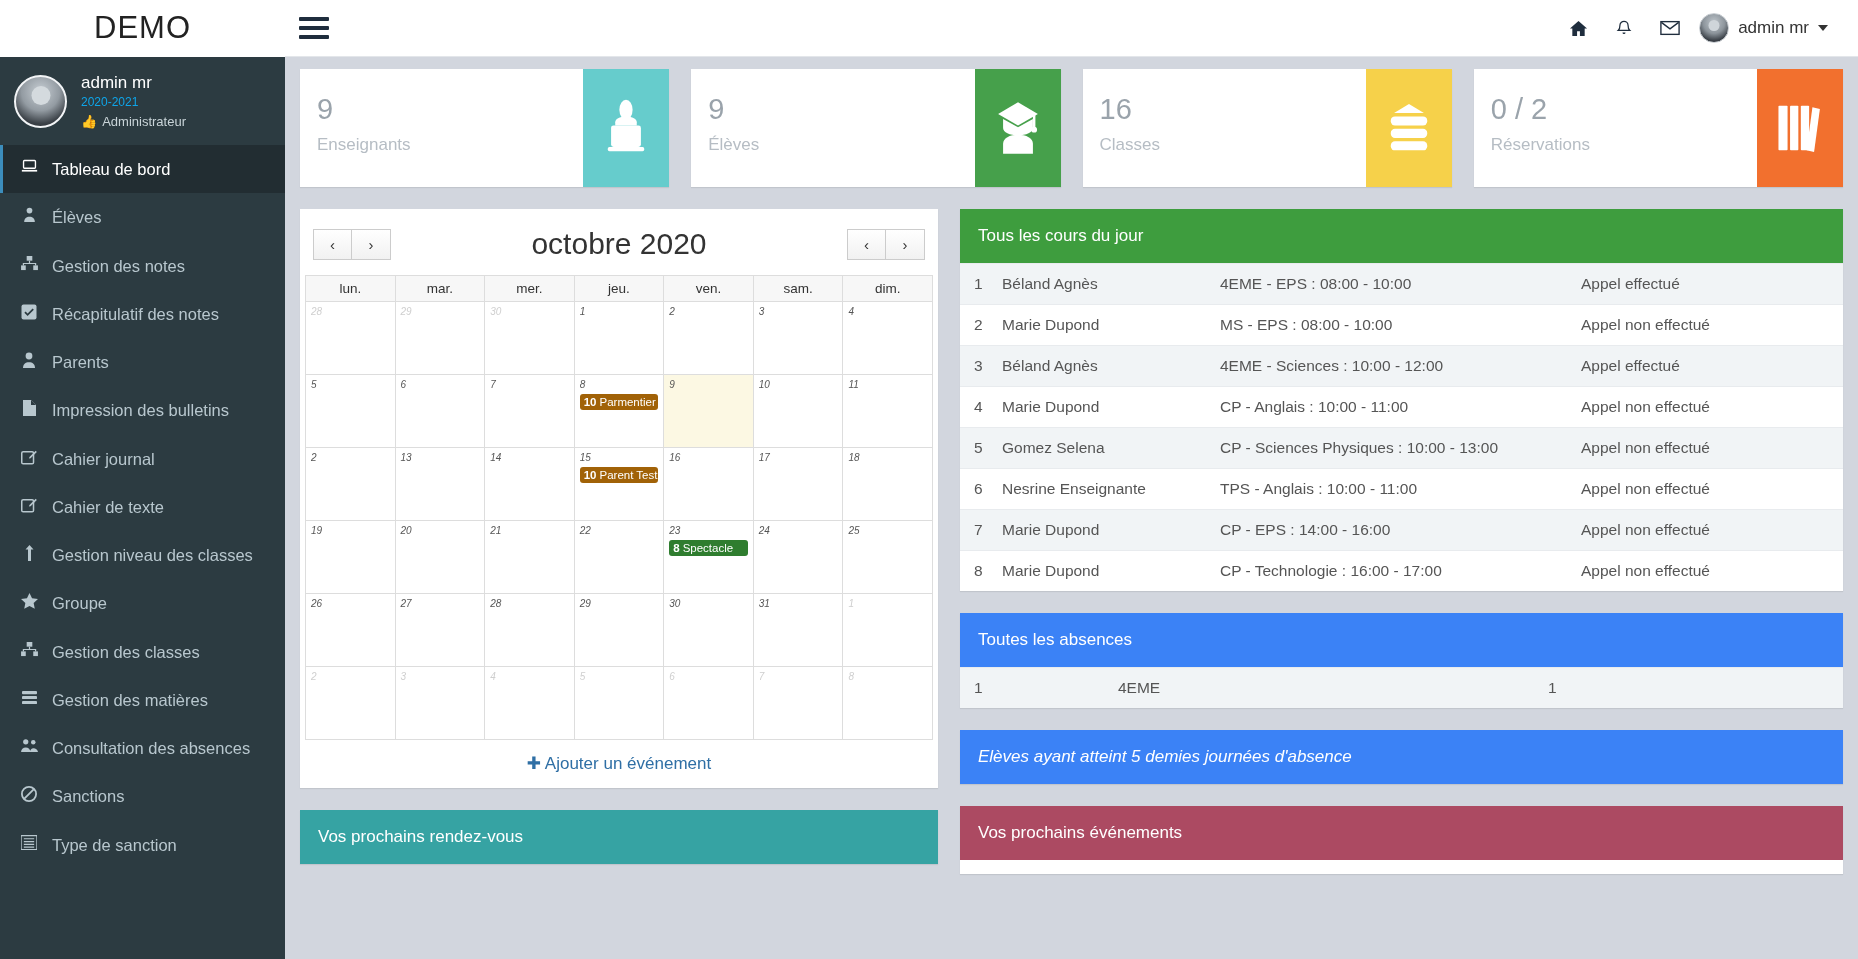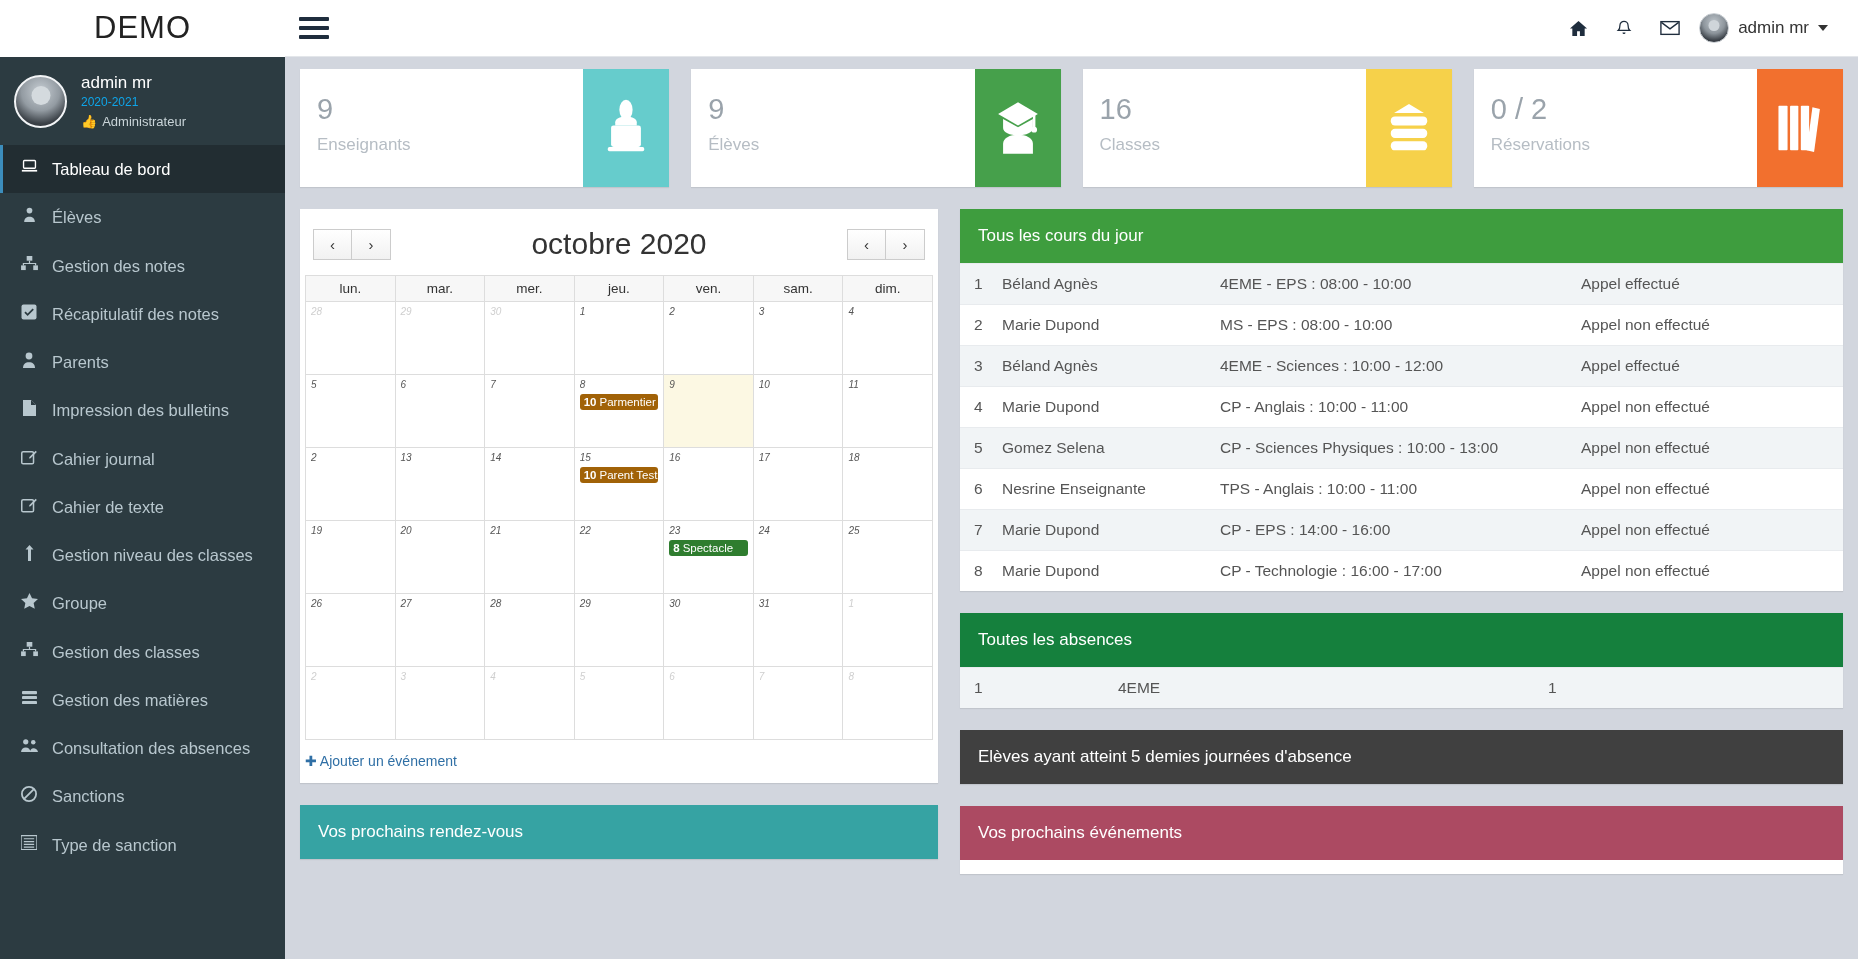--- a/index.html
+++ b/index.html
@@ -124,29 +124,29 @@
   table.calendar td.other .dn { color: #cfcfcf; }
   table.calendar td.today { background: #fcf8e3; }
   .ev {
     margin-top: 4px; font-size: 11.5px; color: #fff; padding: 2px 4px;
     border-radius: 3px; white-space: nowrap; overflow: hidden; cursor:pointer;
   }
   .ev .b { font-weight: bold; margin-right: 3px; }
   .ev.blue { background: #a16207; }
   .ev.green { background: #2f7d2f; }
   .cal-foot {
-    text-align: left; padding: 13px 0 14px 0; color: #2f6fa5; font-size: 14px; cursor:pointer;
+    text-align: center; padding: 13px 0 14px 0; color: #2f6fa5; font-size: 17px; cursor:pointer;
   }
   .teal-head { background: #36a3a3; color: #fff; font-size: 17px; padding: 17px 18px; }
 
   
   .panel-head { color: #fff; font-size: 17px; padding: 17px 18px; }
   .ph-green  { background: #3e9d3e; }
-  .ph-orange { background: #15803d; }
-  .ph-red    { background: #404040; }
+  .ph-orange { background: #3b82f6; }
+  .ph-red    { background: #3b82f6; font-style: italic; }
   .ph-maroon { background: #ac4a62; }
   table.list { width: 100%; border-collapse: collapse; table-layout: fixed; }
   table.list td {
     padding: 11px 8px; font-size: 15.5px; color: #555; border-top: 1px solid #e8ebee;
   }
   table.list tr:nth-child(odd) td { background: #f1f4f6; }
   table.list tr:nth-child(even) td { background: #ffffff; }
   .c-idx { width: 34px; padding-left: 14px !important; color:#666; }
   .c-name { width: 218px; }
   .c-course { color: #4a90c4; cursor: pointer; }

